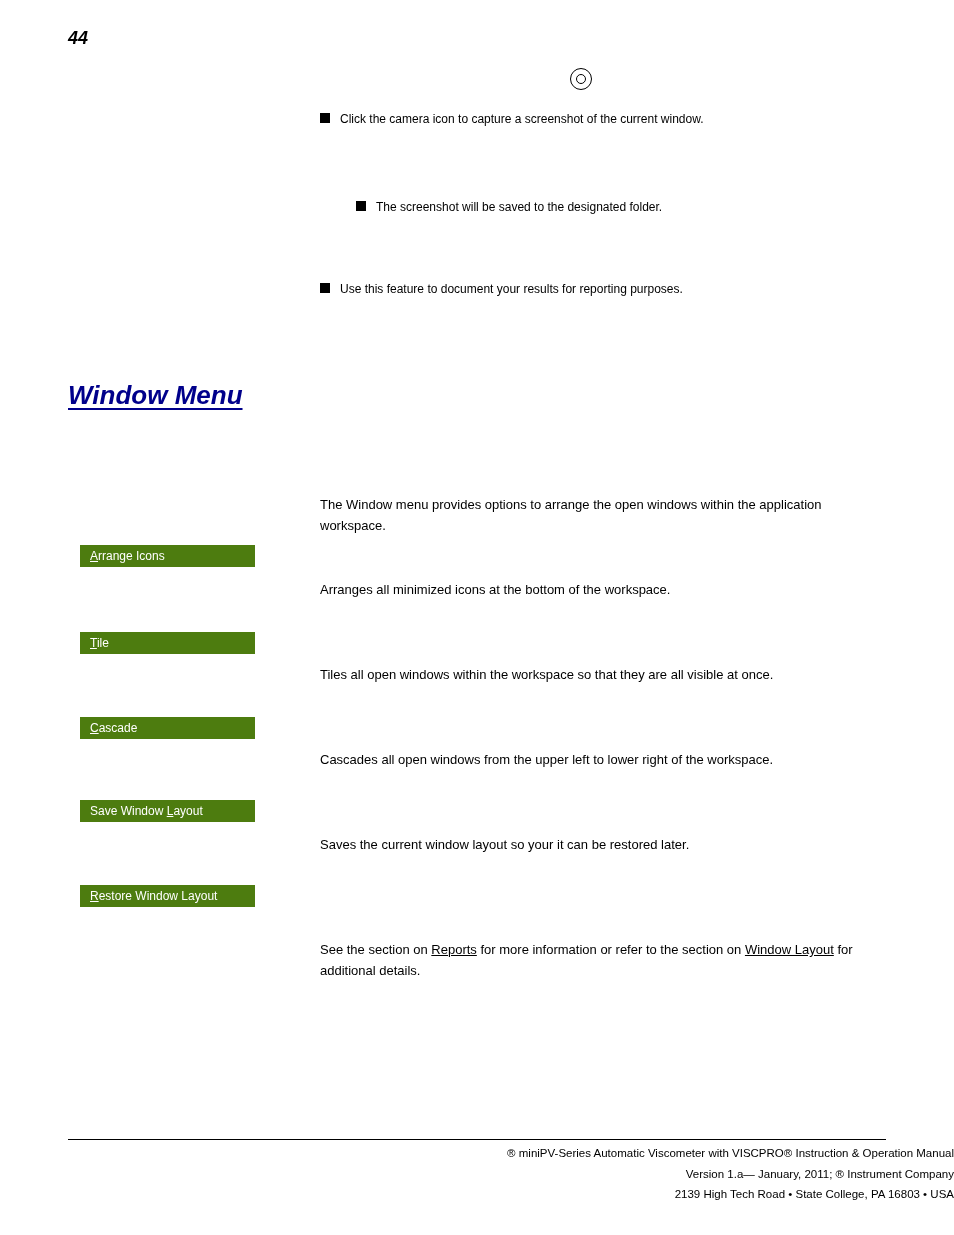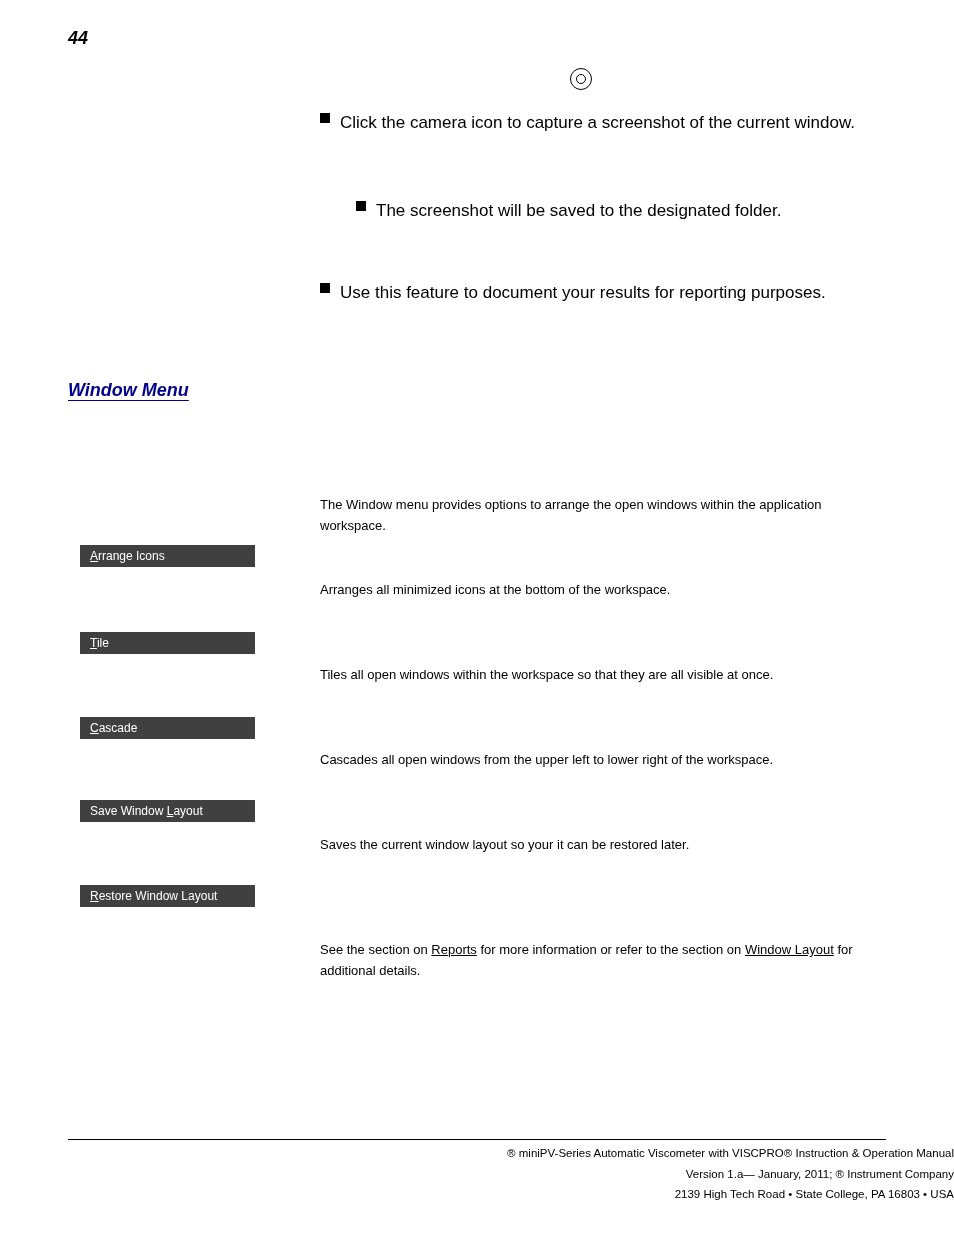--- a/index.html
+++ b/index.html
@@ -51,21 +51,21 @@
     .bullet-square {
       width: 10px;
       height: 10px;
       background: #000;
       flex-shrink: 0;
       margin-right: 10px;
       margin-top: 3px;
     }
 
     .bullet-text {
-      font-size: 17px;
+      font-size: 12px;
       line-height: 1.5;
     }
 
     
     .bullet1 {
       position: absolute;
       top: 110px;
       left: 320px;
       display: flex;
       align-items: flex-start;
@@ -91,41 +91,41 @@
       display: flex;
       align-items: flex-start;
       width: 580px;
     }
 
     
     .window-menu-heading {
       position: absolute;
       top: 380px;
       left: 68px;
-      font-size: 18px;
+      font-size: 26px;
       font-style: italic;
       font-weight: bold;
       color: #00008B;
       text-decoration: underline;
       text-underline-offset: 4px;
     }
 
     
     .body-text-1 {
       position: absolute;
       top: 430px;
       left: 320px;
       width: 600px;
       font-size: 13px;
       line-height: 1.6;
     }
 
     
     .menu-button {
-      background-color: #404040;
+      background-color: #4d7c0f;
       color: #ffffff;
       border: none;
       padding: 4px 10px;
       font-size: 12px;
       font-family: Arial, Helvetica, sans-serif;
       cursor: pointer;
       display: inline-block;
       min-width: 175px;
       text-align: left;
     }

